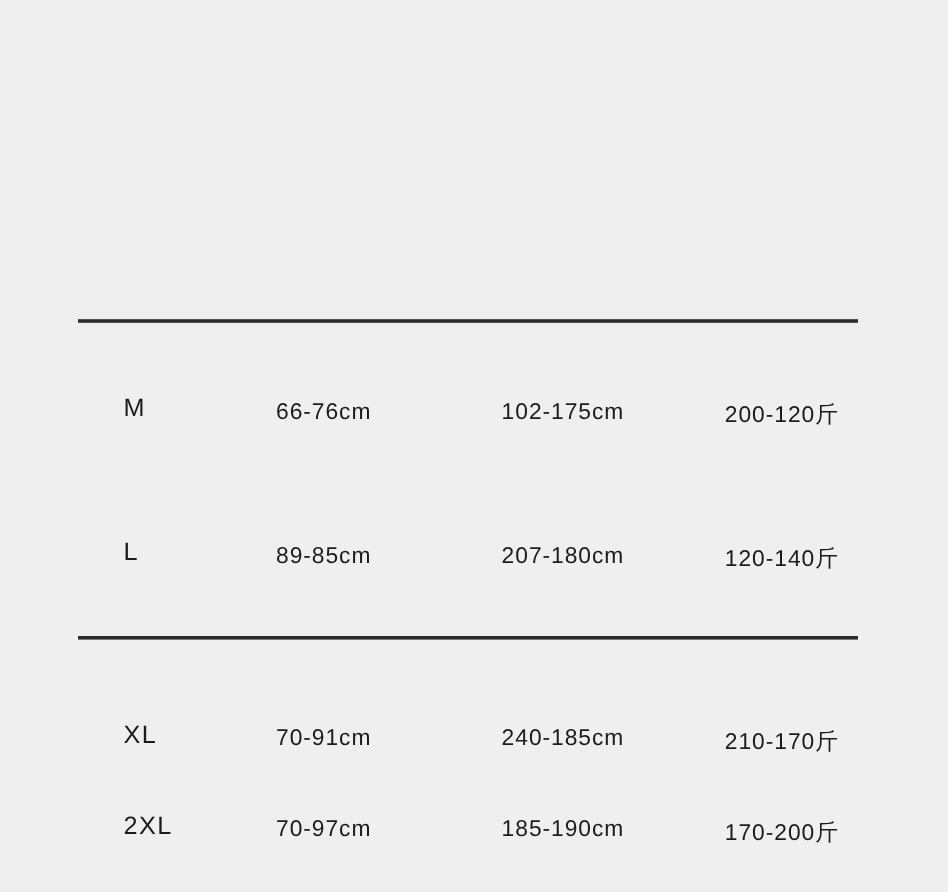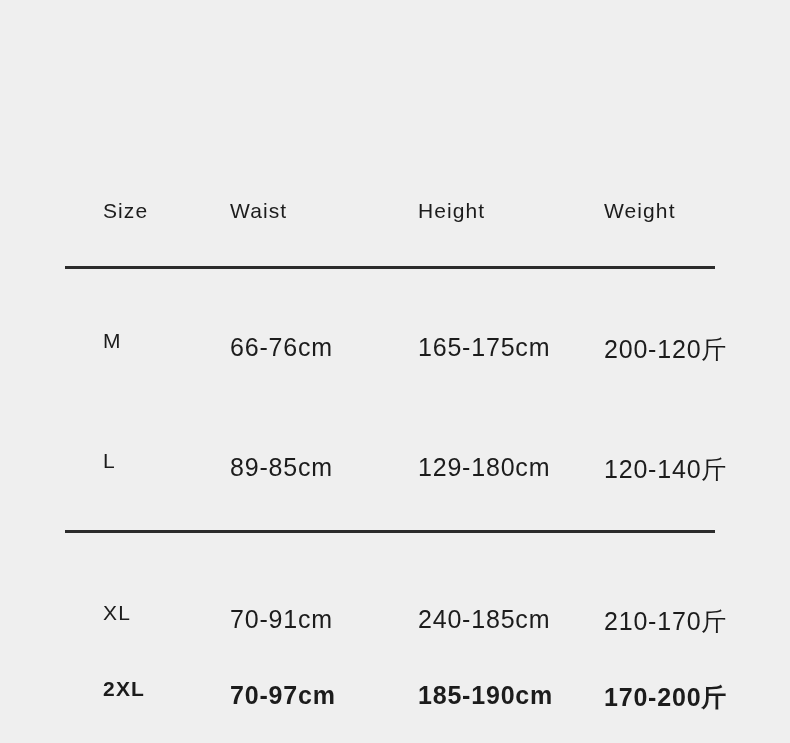--- a/index.html
+++ b/index.html
@@ -71,62 +71,56 @@
     letter-spacing: 1.1px;
     top: 14px;
   }
   .col-size   { left: 38px; }
   .col-waist  { left: 165px; }
   .col-height { left: 353px; }
   .col-weight { left: 539px; }
 
   
   .body-rows .cell {
-    font-size: 25px;
+    font-size: 19px;
     letter-spacing: 0.8px;
   }
   .body-rows .col-size {
     font-size: 21px;
     letter-spacing: 1.2px;
     margin-top: -4px;
   }
 
   .r0 { top: 32px; }
   .r1 { top: 92px; }
   .r2 { top: 168px; }
-  .r3 { top: 206px; font-weight: bold; }
+  .r3 { top: 206px; }
 </style>
 </head>
 <body>
 
 <div class="size-chart">
   <div class="table-wrap">
 
-    <div class="header-row">
-      <span class="cell col-size">Size</span>
-      <span class="cell col-waist">Waist</span>
-      <span class="cell col-height">Height</span>
-      <span class="cell col-weight">Weight</span>
-    </div>
 
     <div class="rule rule-top"></div>
 
     <div class="body-rows">
 
       <div class="row r0">
         <span class="cell col-size r0">M</span>
         <span class="cell col-waist r0">66-76cm</span>
-        <span class="cell col-height r0">165-175cm</span>
+        <span class="cell col-height r0">102-175cm</span>
         <span class="cell col-weight r0">200-120斤</span>
       </div>
 
       <div class="row r1">
         <span class="cell col-size r1">L</span>
         <span class="cell col-waist r1">89-85cm</span>
-        <span class="cell col-height r1">129-180cm</span>
+        <span class="cell col-height r1">207-180cm</span>
         <span class="cell col-weight r1">120-140斤</span>
       </div>
 
       <div class="row r2">
         <span class="cell col-size r2">XL</span>
         <span class="cell col-waist r2">70-91cm</span>
         <span class="cell col-height r2">240-185cm</span>
         <span class="cell col-weight r2">210-170斤</span>
       </div>
 

